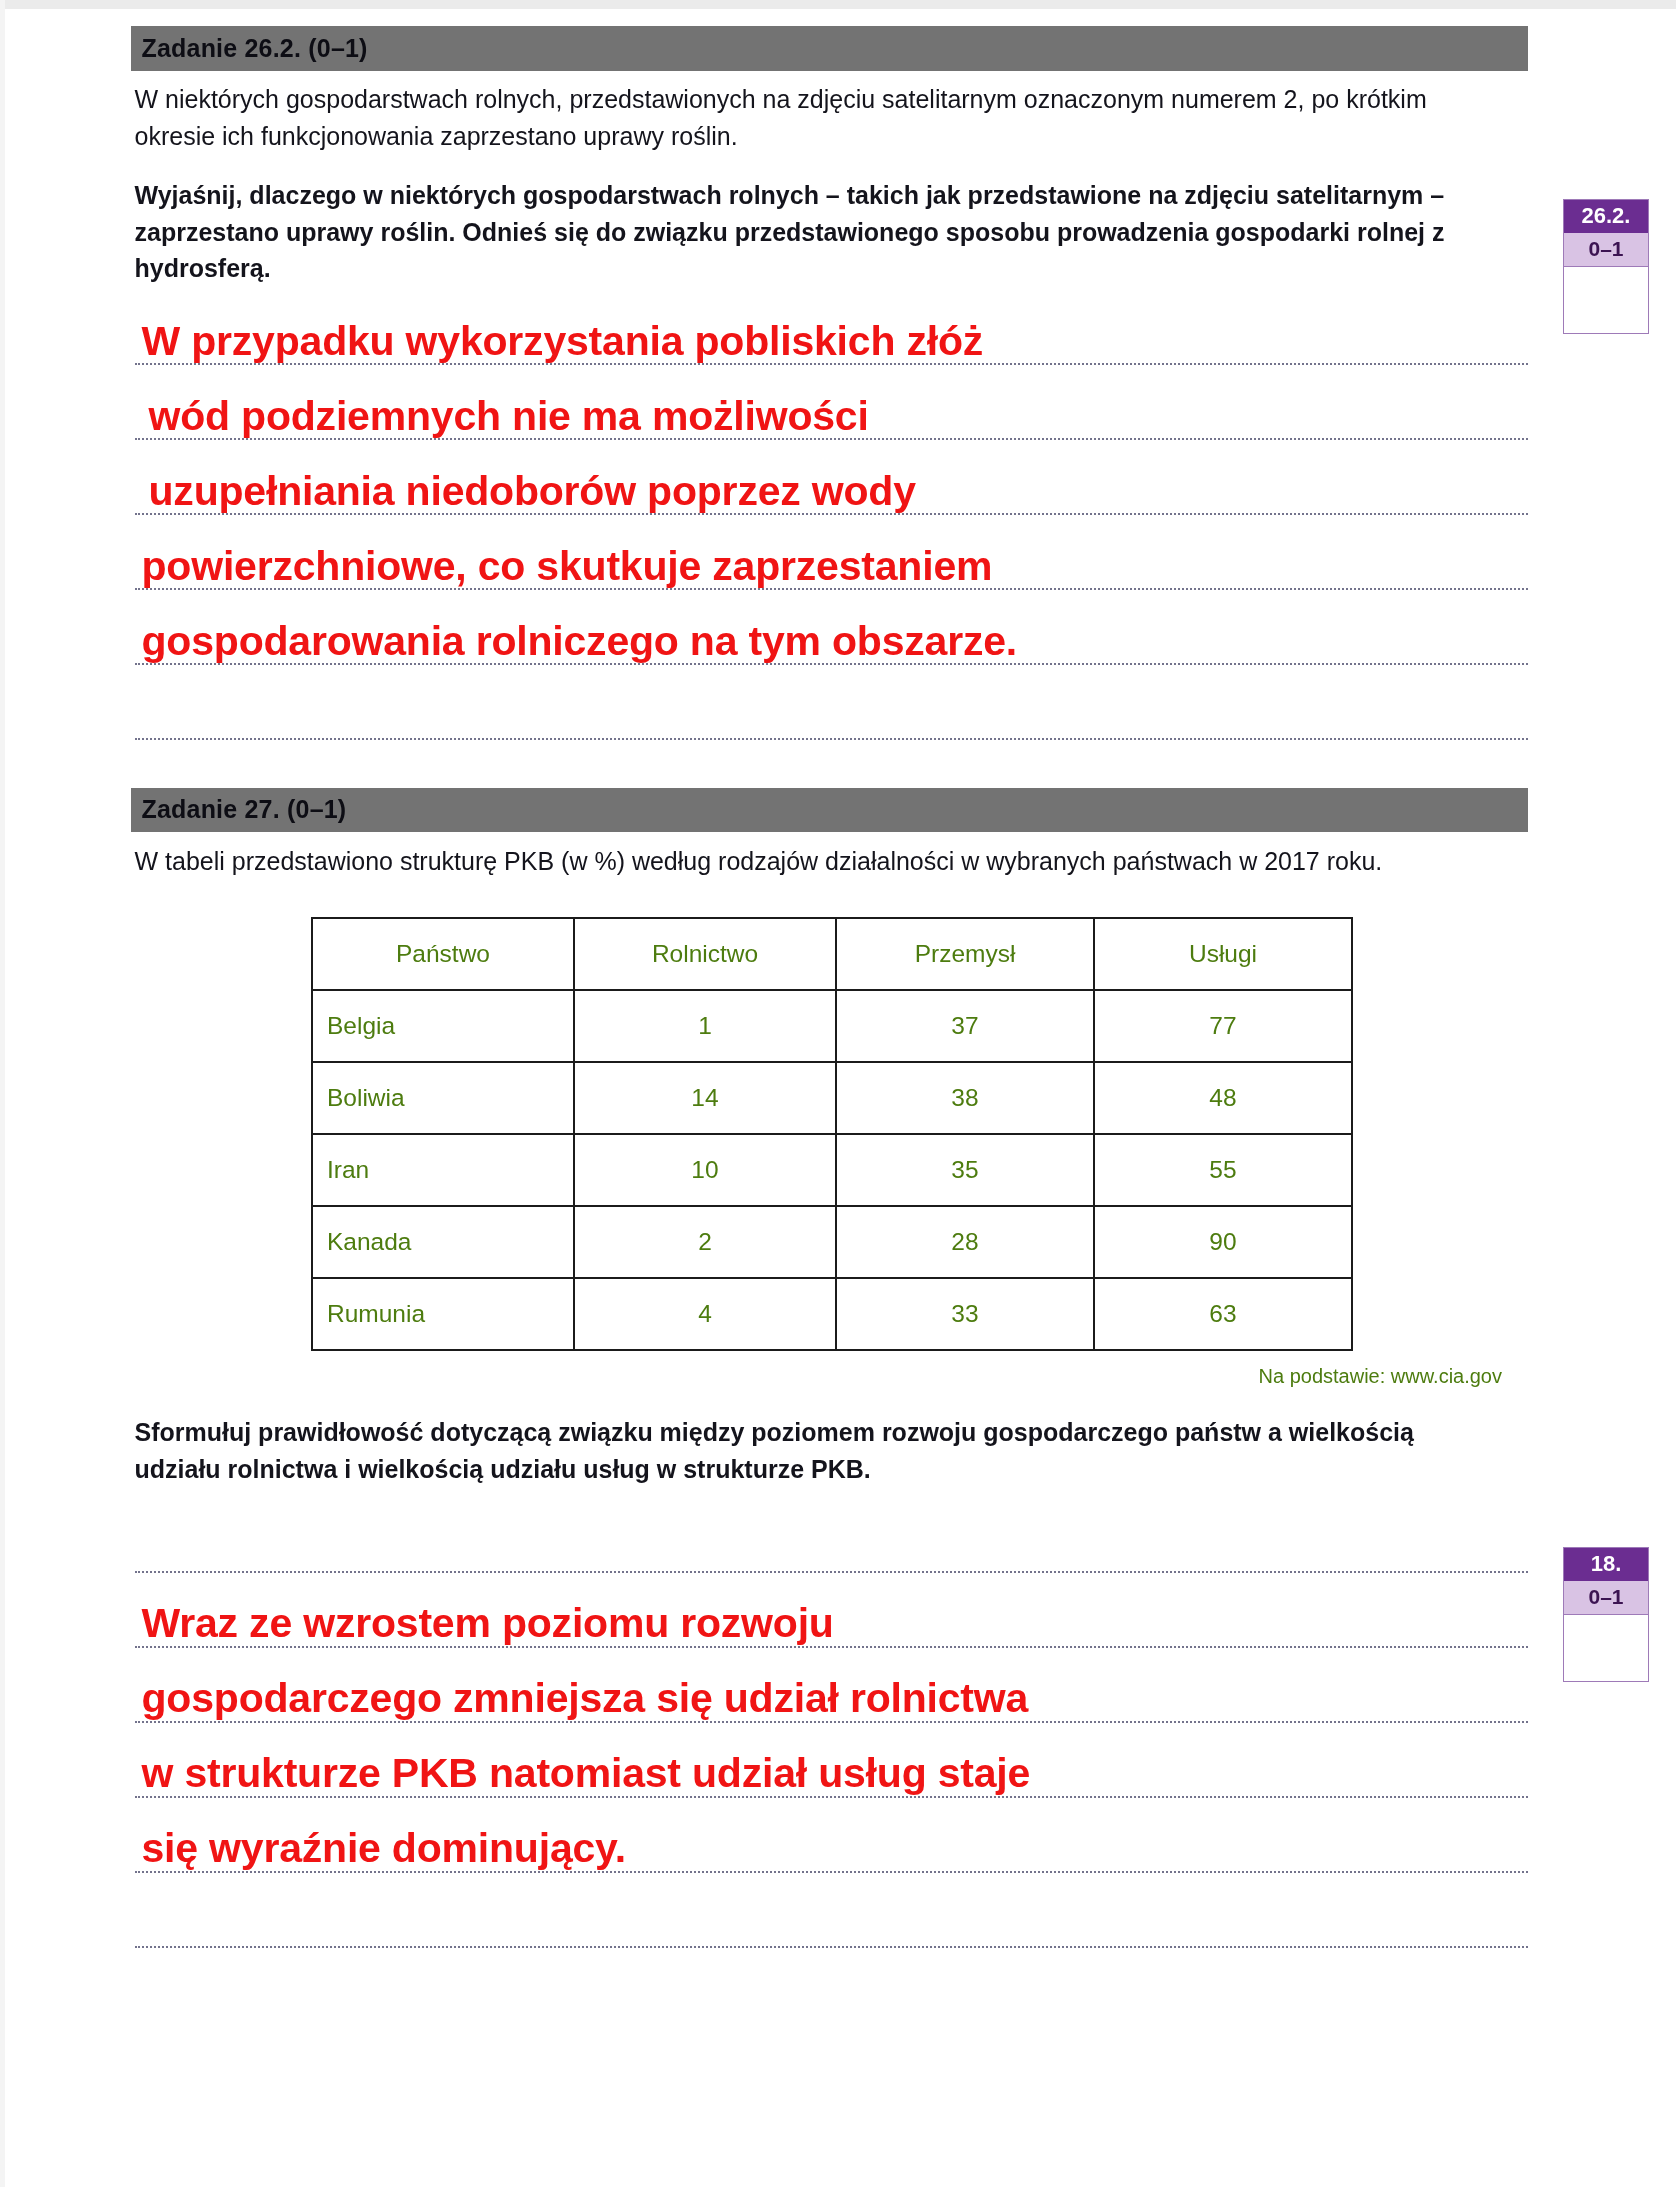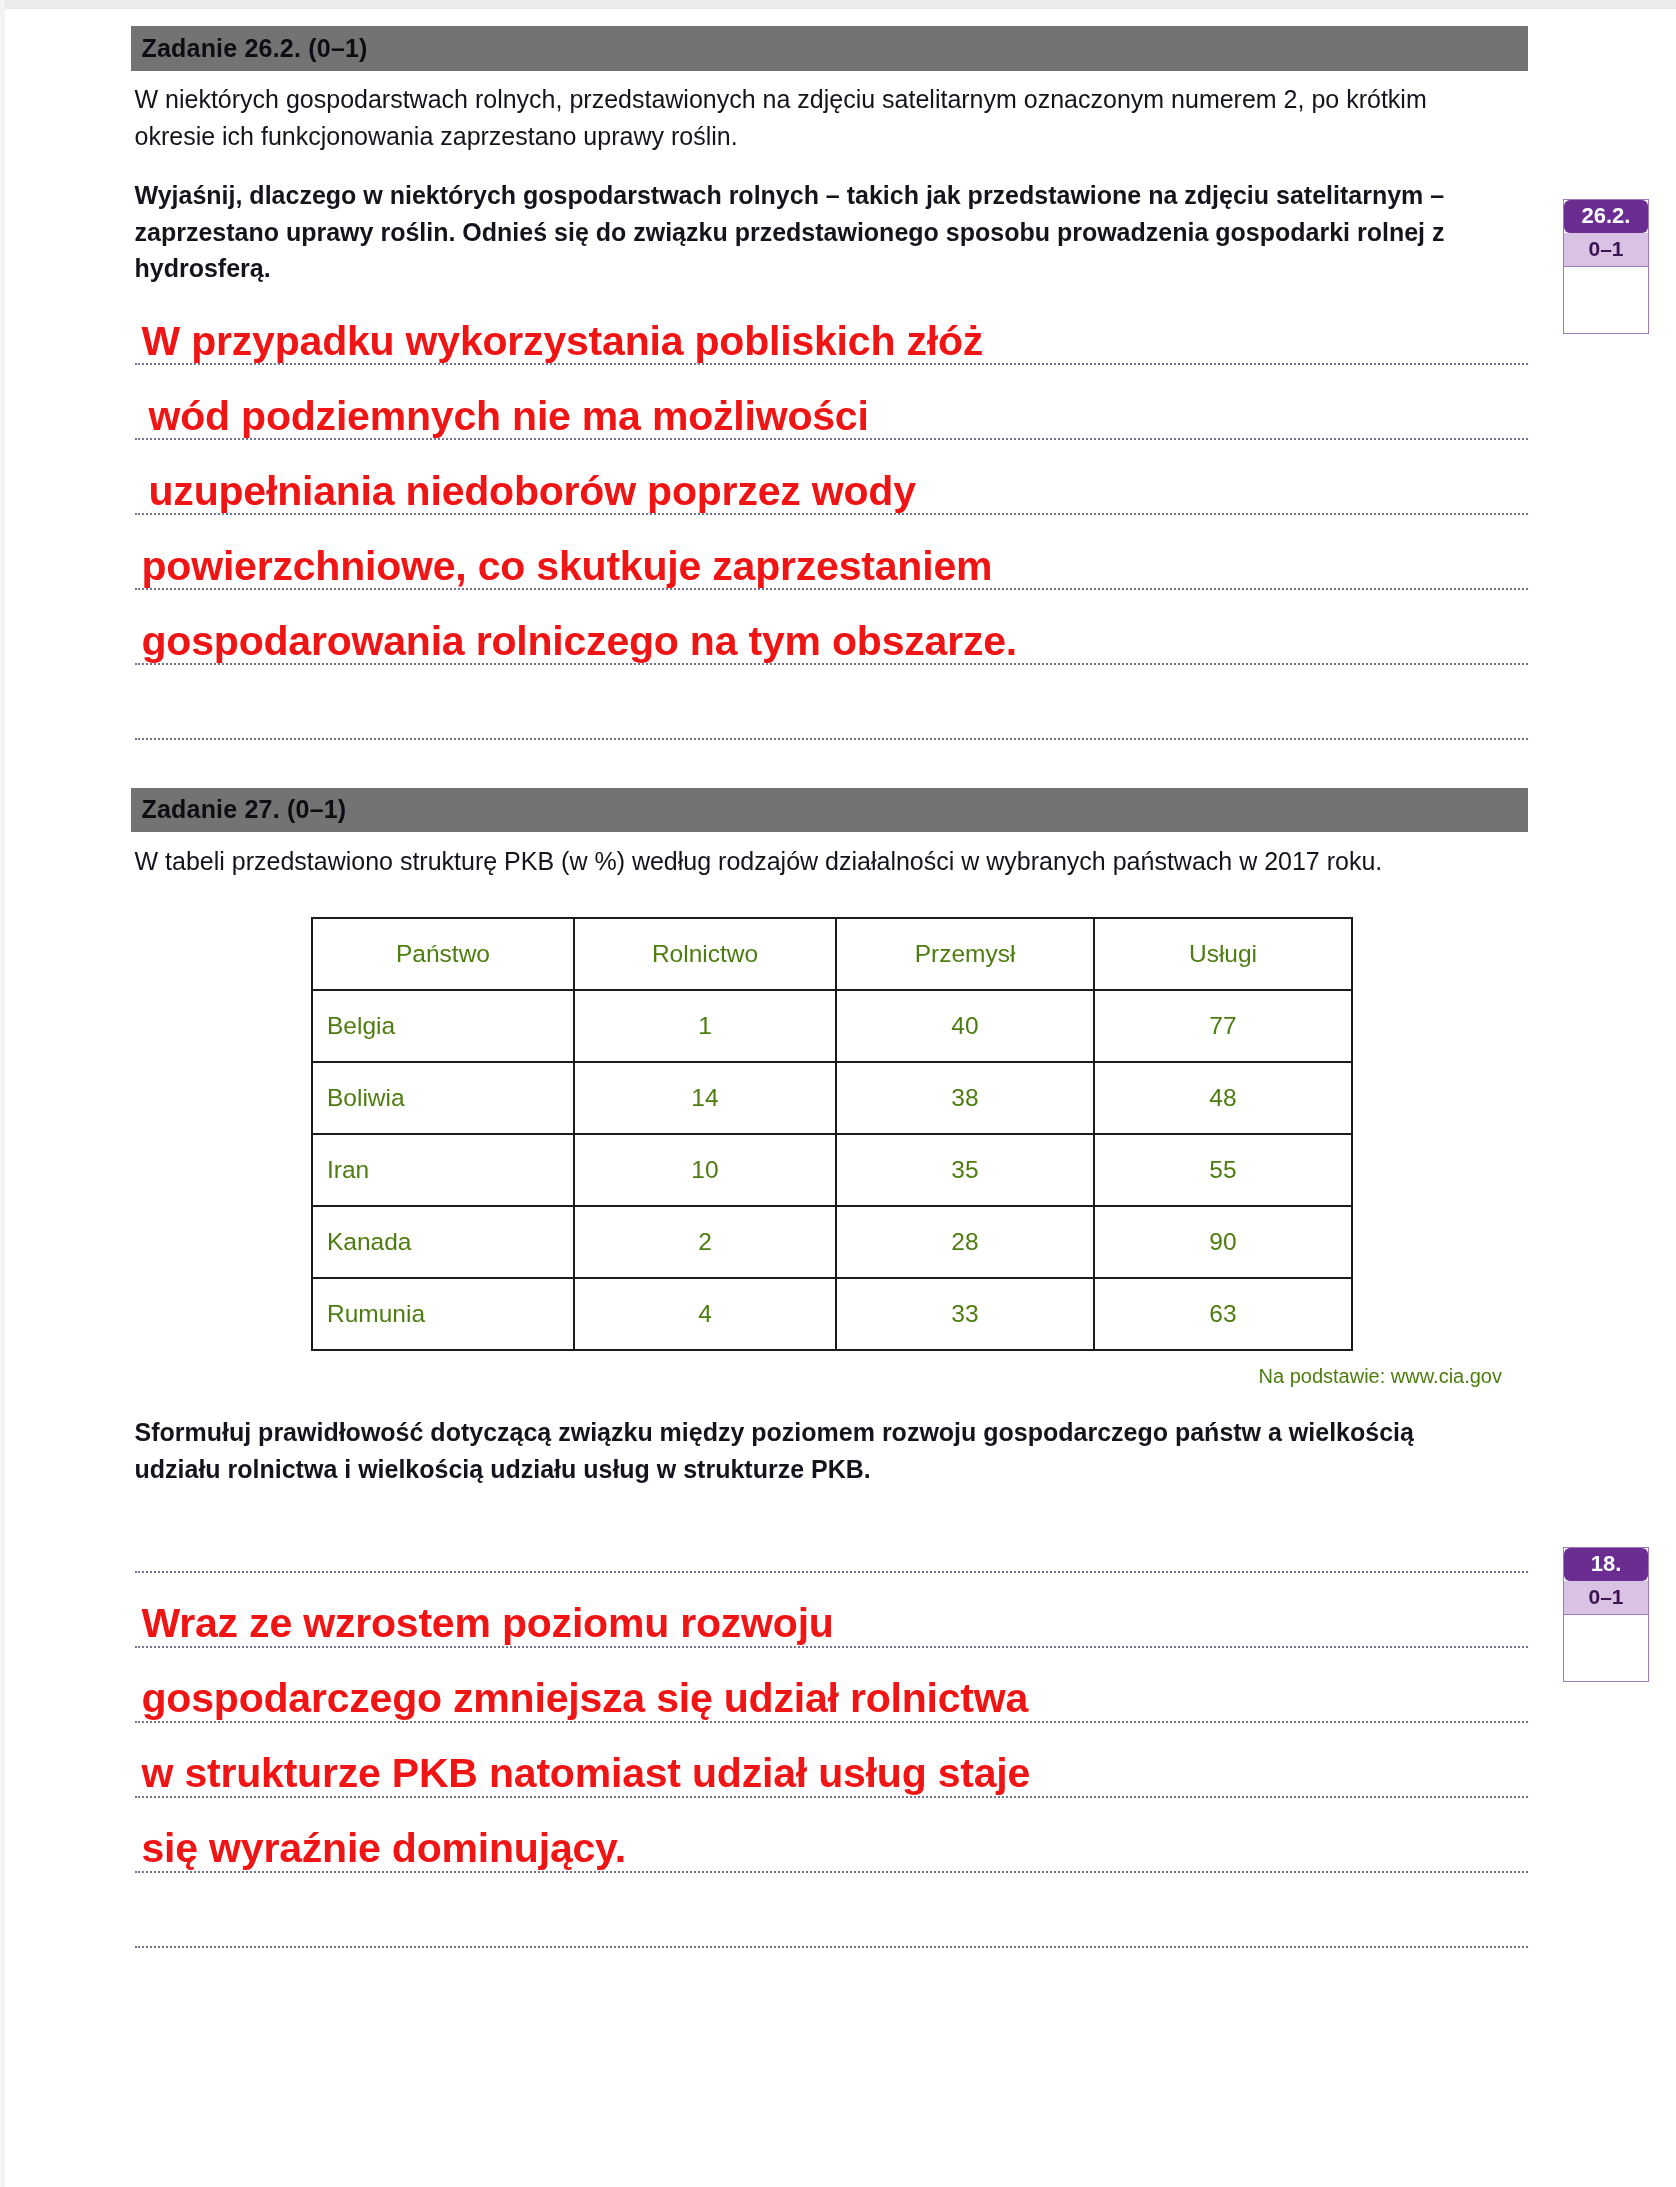--- a/index.html
+++ b/index.html
@@ -112,21 +112,20 @@
     box-sizing: border-box;
   }
   .scorebox .sb-num {
     background: #6b2d91;
     color: #ffffff;
     font-size: 22px;
     font-weight: bold;
     text-align: center;
     padding: 5.2px 0 6.1px 0;
     line-height: 1;
-    border-radius: 6px;
   }
   .scorebox .sb-range {
     background: #d9c3e4;
     color: #3c1452;
     font-size: 21px;
     font-weight: bold;
     text-align: center;
     padding: 5.2px 0 6.1px 0;
     line-height: 1;
     border-bottom: 1.7px solid #9e7ab8;
@@ -240,21 +239,21 @@
             <th>Państwo</th>
             <th>Rolnictwo</th>
             <th>Przemysł</th>
             <th>Usługi</th>
           </tr>
         </thead>
         <tbody>
           <tr>
             <td class="country">Belgia</td>
             <td class="num">1</td>
-            <td class="num">40</td>
+            <td class="num">37</td>
             <td class="num">77</td>
           </tr>
           <tr>
             <td class="country">Boliwia</td>
             <td class="num">14</td>
             <td class="num">38</td>
             <td class="num">48</td>
           </tr>
           <tr>
             <td class="country">Iran</td>

